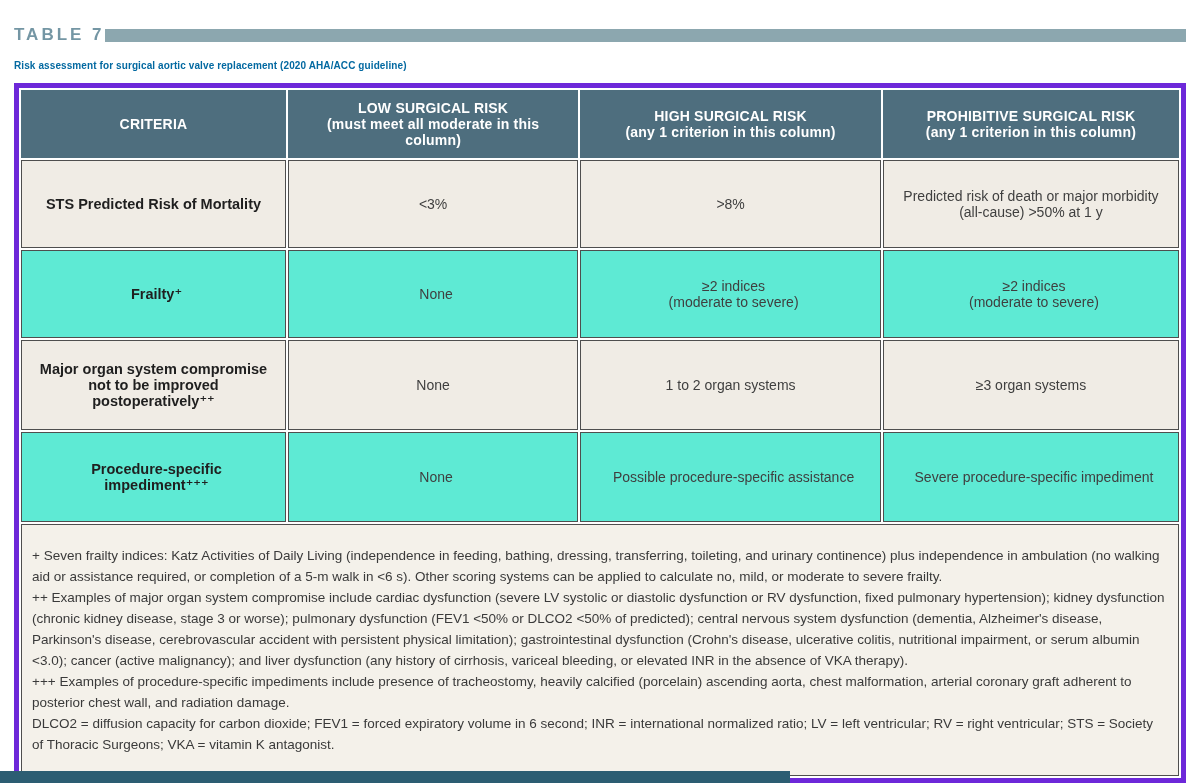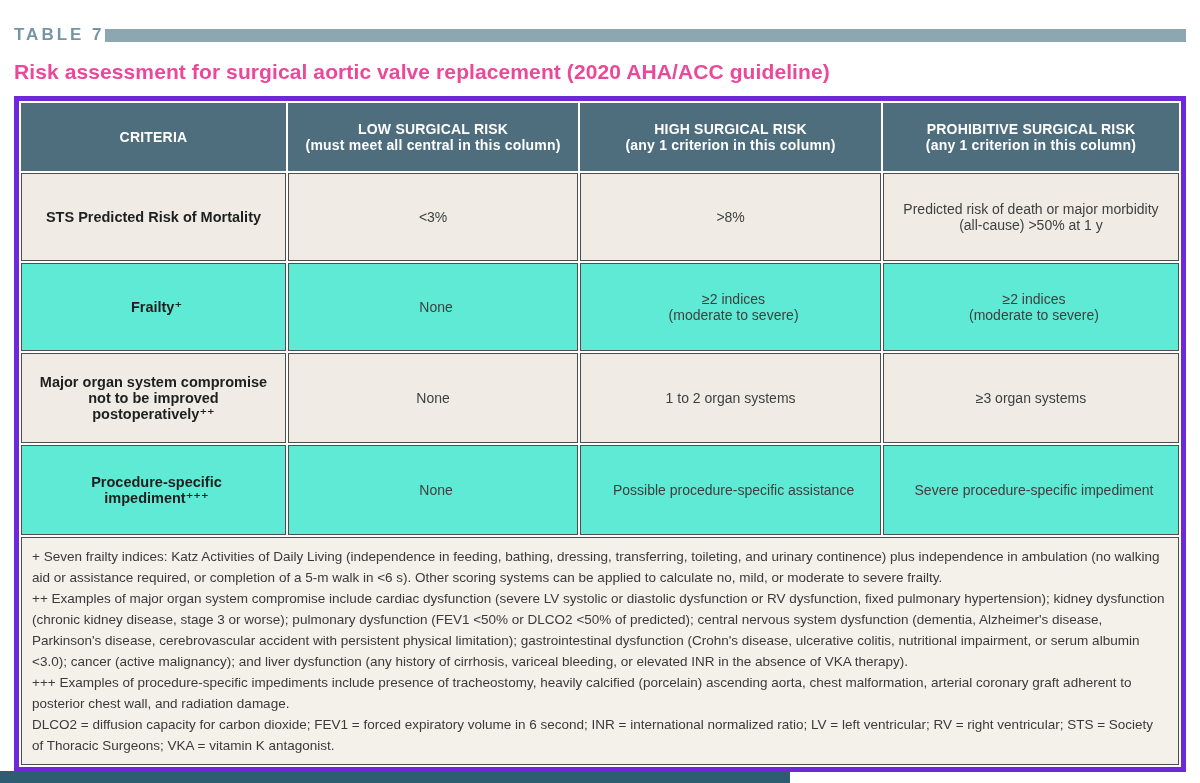--- a/index.html
+++ b/index.html
@@ -31,23 +31,23 @@
     white-space: nowrap;
   }
   .label-bar {
     flex: 1;
     height: 13px;
     background: #8ca7af;
   }
   .table-title {
     margin-top: 16px;
     margin-bottom: 12px;
-    font-size: 21px;
+    font-size: 10px;
     font-weight: bold;
-    color: #ec4899;
+    color: #0369a1;
     letter-spacing: 0.1px;
   }
   table.risk-table {
     width: 1172px;
     border-collapse: separate;
     border-spacing: 2px;
     background: #ffffff;
     border: 5px solid #6d28d9;
     table-layout: fixed;
   }
@@ -85,21 +85,21 @@
   tr.r3 td, tr.r4 td { height: 76px; }
   td.criteria {
     font-weight: bold;
     color: #1f1f1f;
     font-size: 14.5px;
   }
   td.footnotes {
     background: #f4f1ea;
     text-align: left;
     vertical-align: top;
-    padding: 8px 10px;
+    padding: 20px 10px;
     white-space: normal;
   }
   .footnote {
     font-size: 13.5px;
     line-height: 21px;
     color: #3a3a3a;
   }
   .bottom-bar {
     position: absolute;
     left: 0;
@@ -129,21 +129,21 @@
           <col class="c3">
           <col class="c4">
       </colgroup>
       <thead>
         <tr>
           <th>
             <span>CRITERIA</span>
           </th>
           <th>
             <span>LOW SURGICAL RISK</span>
-            <span class="sub">(must meet all central in this column)</span>
+            <span class="sub">(must meet all moderate in this column)</span>
           </th>
           <th>
             <span>HIGH SURGICAL RISK</span>
             <span class="sub">(any 1 criterion in this column)</span>
           </th>
           <th>
             <span>PROHIBITIVE SURGICAL RISK</span>
             <span class="sub">(any 1 criterion in this column)</span>
           </th>
         </tr>

